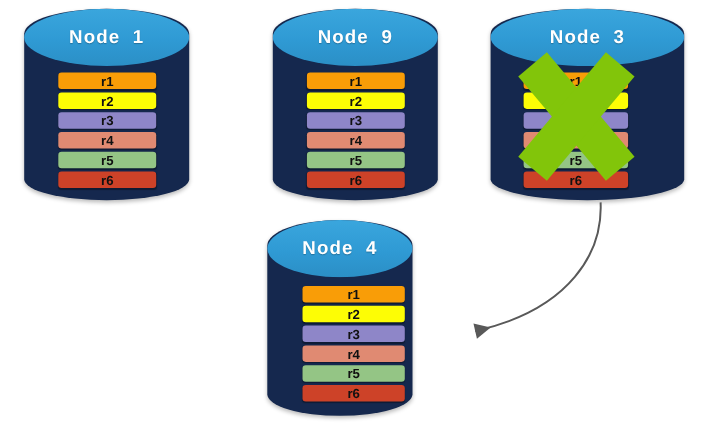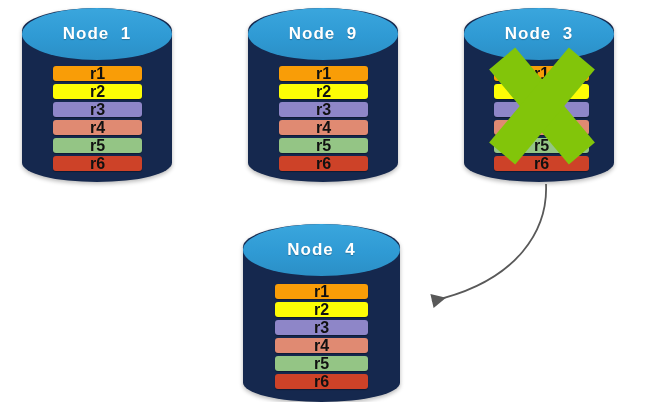--- a/index.html
+++ b/index.html
@@ -62,21 +62,21 @@
   }
   .row-bar {
     height: 15px;
     border-radius: 3px;
     display: flex;
     align-items: center;
     justify-content: center;
     box-shadow: 0 1px 1px rgba(0,0,0,0.35);
   }
   .row-label {
-    font-size: 16px;
+    font-size: 12px;
     font-weight: bold;
     color: #111111;
     line-height: 1;
   }
 
   
   .cross {
     position: absolute;
     pointer-events: none;
   }
@@ -155,21 +155,21 @@
       </div>
       <div class="row-bar" style="background:#94c585;">
         <span class="row-label">r5</span>
       </div>
       <div class="row-bar" style="background:#cd4228;">
         <span class="row-label">r6</span>
       </div>
     </div>
   </div>
 
-  <div class="node" style="left:464px; top:8px; width:150px; height:174px;">
+  <div class="node" style="left:446px; top:8px; width:176px; height:174px;">
     <div class="node-body"></div>
     <div class="node-top">
       <span class="node-label">Node  3</span>
     </div>
     <div class="rows" style="left:30px; top:58px; width:95px;">
       <div class="row-bar" style="background:#f99d07;">
         <span class="row-label">r1</span>
       </div>
       <div class="row-bar" style="background:#fdfd05;">
         <span class="row-label">r2</span>
@@ -186,21 +186,21 @@
       <div class="row-bar" style="background:#cd4228;">
         <span class="row-label">r6</span>
       </div>
     </div>
     <div class="cross" style="left:18px; top:34px; width:120px; height:128px;">
       <div class="cross-bar a"></div>
       <div class="cross-bar b"></div>
     </div>
   </div>
 
-  <div class="node" style="left:243px; top:224px; width:157px; height:178px;">
+  <div class="node" style="left:243px; top:200px; width:132px; height:178px;">
     <div class="node-body"></div>
     <div class="node-top">
       <span class="node-label">Node  4</span>
     </div>
     <div class="rows" style="left:32px; top:60px; width:93px;">
       <div class="row-bar" style="background:#f99d07;">
         <span class="row-label">r1</span>
       </div>
       <div class="row-bar" style="background:#fdfd05;">
         <span class="row-label">r2</span>

